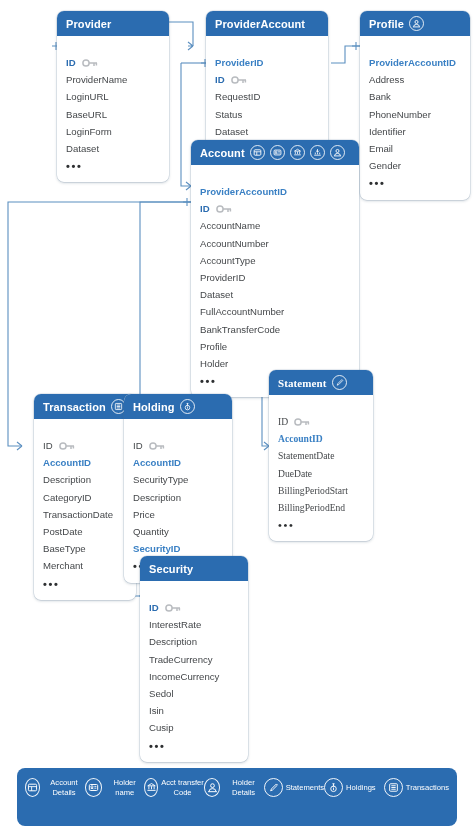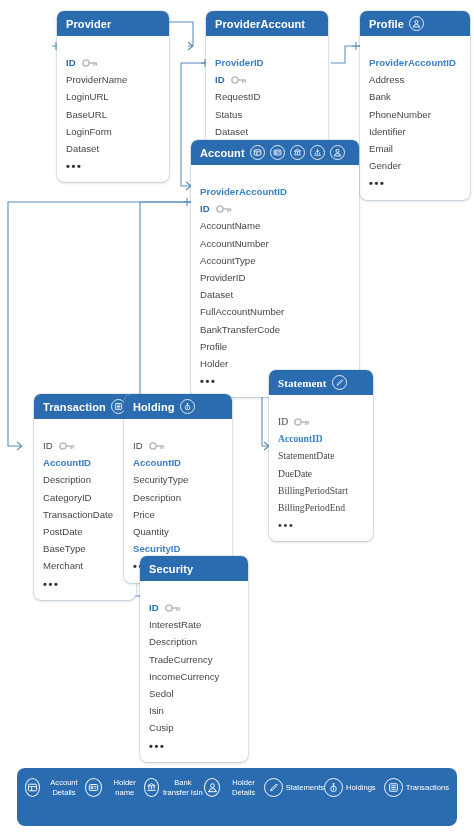--- a/index.html
+++ b/index.html
@@ -394,21 +394,21 @@
       <span class="tool-lb">Holder name</span>
     </div>
 
     <div class="tool">
       <span class="tool-ic">
         <svg width="11" height="11" viewBox="0 0 10 10">
             <path d="M5,1.4 L8.4,3.5 L1.6,3.5 Z" fill="none" stroke="#fff" stroke-width=".85"></path>
             <path d="M2.6,3.9 L2.6,6.6 M5,3.9 L5,6.6 M7.4,3.9 L7.4,6.6 M1.3,7.6 L8.7,7.6" stroke="#fff" stroke-width=".85"></path>
           </svg>
       </span>
-      <span class="tool-lb">Bank transfer Isin</span>
+      <span class="tool-lb">Acct transfer Code</span>
     </div>
 
 
     <div class="tool">
       <span class="tool-ic">
         <svg width="11" height="11" viewBox="0 0 10 10">
             <circle cx="5" cy="3.3" r="1.7" fill="none" stroke="#fff" stroke-width=".9"></circle>
             <path d="M1.8,8.6 a3.2,2.6 0 0 1 6.4,0" fill="none" stroke="#fff" stroke-width=".9"></path>
             <path d="M1,8.8 L9,8.8" stroke="#fff" stroke-width=".9"></path>
           </svg>

